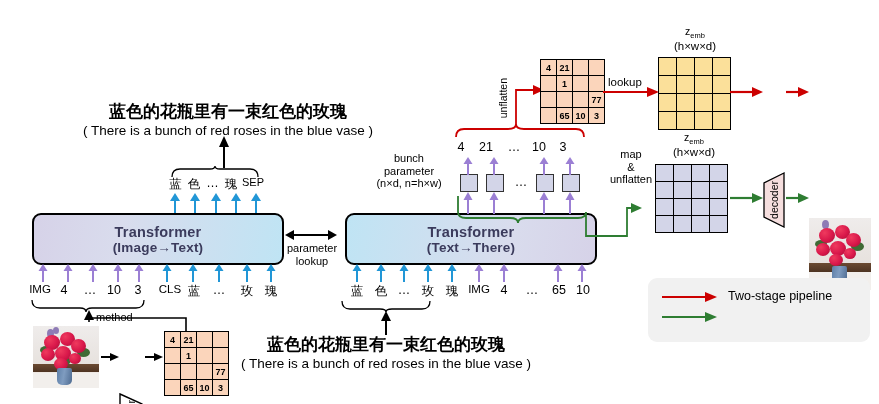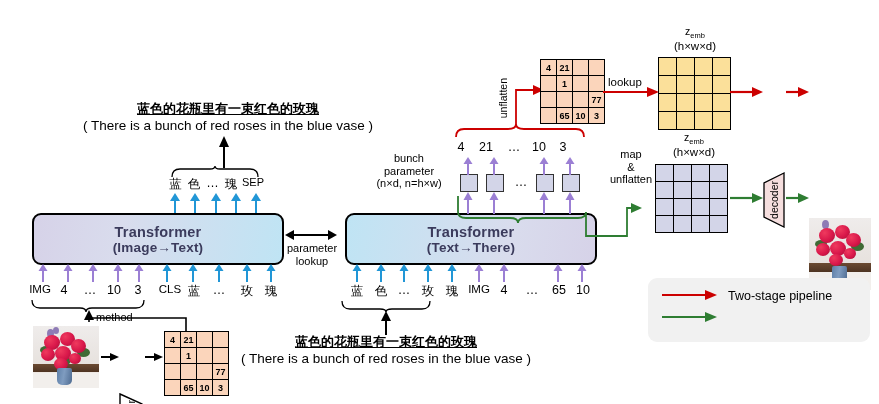--- a/index.html
+++ b/index.html
@@ -43,25 +43,25 @@
   .photo .floor{position:absolute;left:0;right:0;top:75%;bottom:0;background:#f2efec;}
   .photo .vase{position:absolute;border-radius:2px 2px 5px 5px;
      background:linear-gradient(100deg,#5e7fa8 0%,#7f9cc0 45%,#4d6a90 100%);}
   .photo .leaf{position:absolute;background:#3f6b35;border-radius:50%;}
   .photo .rose{position:absolute;border-radius:50%;
      background:radial-gradient(circle at 35% 32%,#ef3a5e 0%,#d8174a 55%,#a20f36 100%);}
   .photo .lilac{position:absolute;border-radius:50%;background:#8e7bb5;}
 
   
   .legend{background:#f1f1f1;border-radius:9px;}
-  .legend .row{display:flex;align-items:flex-start;}
+  .legend .row{display:flex;align-items:flex-end;}
   .legend .row .txt{font-size:12.5px;}
 
   
-  .cap-cn{font-size:13px;font-weight:bold;text-decoration:underline;}
+  .cap-cn{font-size:17px;font-weight:bold;}
   .cap-en{font-size:13.5px;}
   .rot-lbl{writing-mode:vertical-rl;transform:rotate(180deg);font-size:10.5px;}
   .sub-z{font-size:10.5px;}
   .sub-z sub{font-size:7.5px;}
 </style>
 </head>
 <body>
 
 <div class="abs" style="left:78px;top:100px;width:300px;text-align:center;">
   <div class="cap-cn cn">蓝色的花瓶里有一束红色的玫瑰</div>

